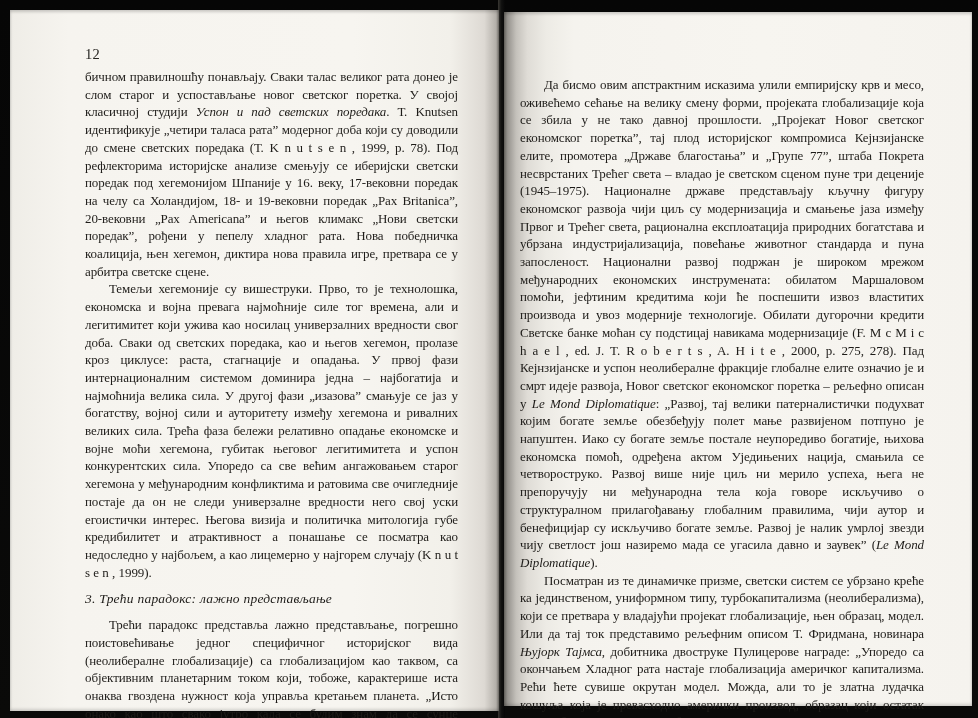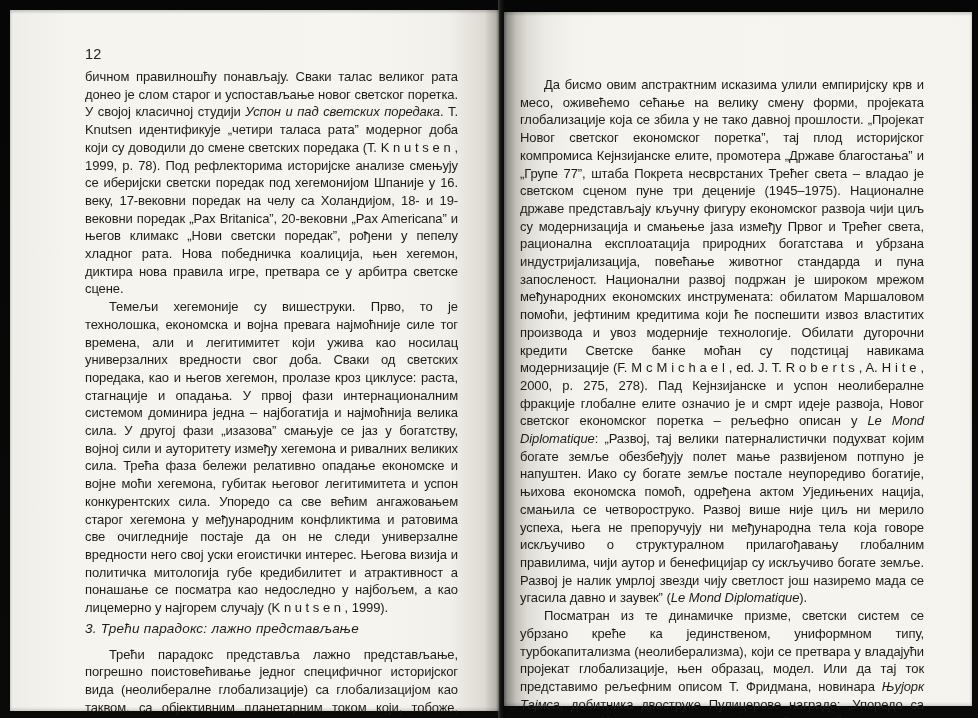--- a/index.html
+++ b/index.html
@@ -6,21 +6,21 @@
     margin: 0;
     padding: 0;
     background: #000;
   }
   #scan-root {
     position: relative;
     width: 978px;
     height: 718px;
     background: linear-gradient(180deg, #060606 0%, #0a0a09 100%);
     overflow: hidden;
-    font-family: Liberation Sans, sans-serif;
+    font-family: Liberation Serif, serif;
   }
   .page {
     position: absolute;
     color: #1e1c19;
   }
   #page-left {
     left: 10px;
     top: 10px;
     width: 489px;
     height: 701px;
@@ -76,21 +76,21 @@
     top: 64px;
     width: 404px;
   }
   .page-body p {
     margin: 0;
   }
   .page-body p.indent {
     text-indent: 24px;
   }
   .page-body p.heading {
-    margin-top: 3px;
+    margin-top: 9px;
     margin-bottom: 8px;
     font-style: italic;
     text-align: left;
     font-size: 13.5px;
     letter-spacing: 0.2px;
   }
   .i {
     font-style: italic;
   }
 </style>

